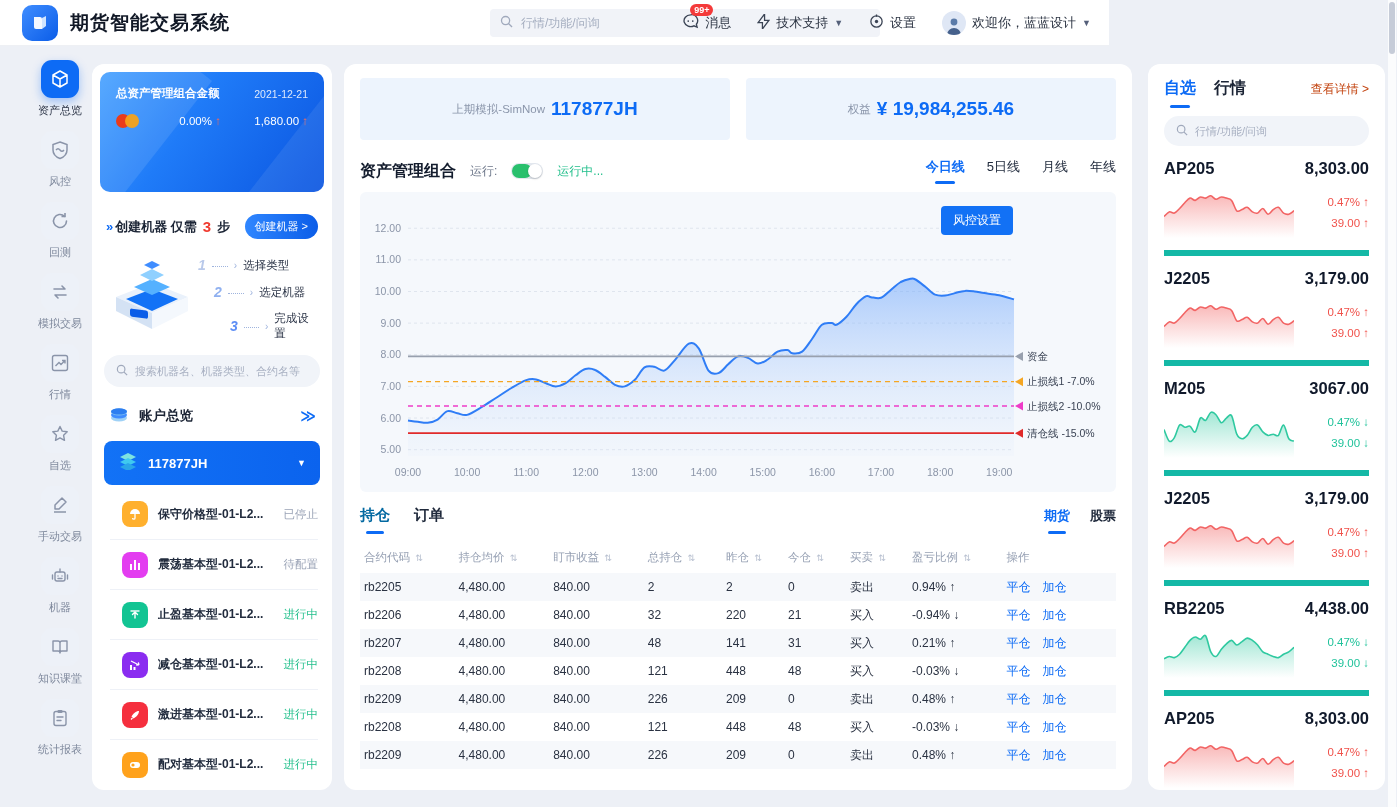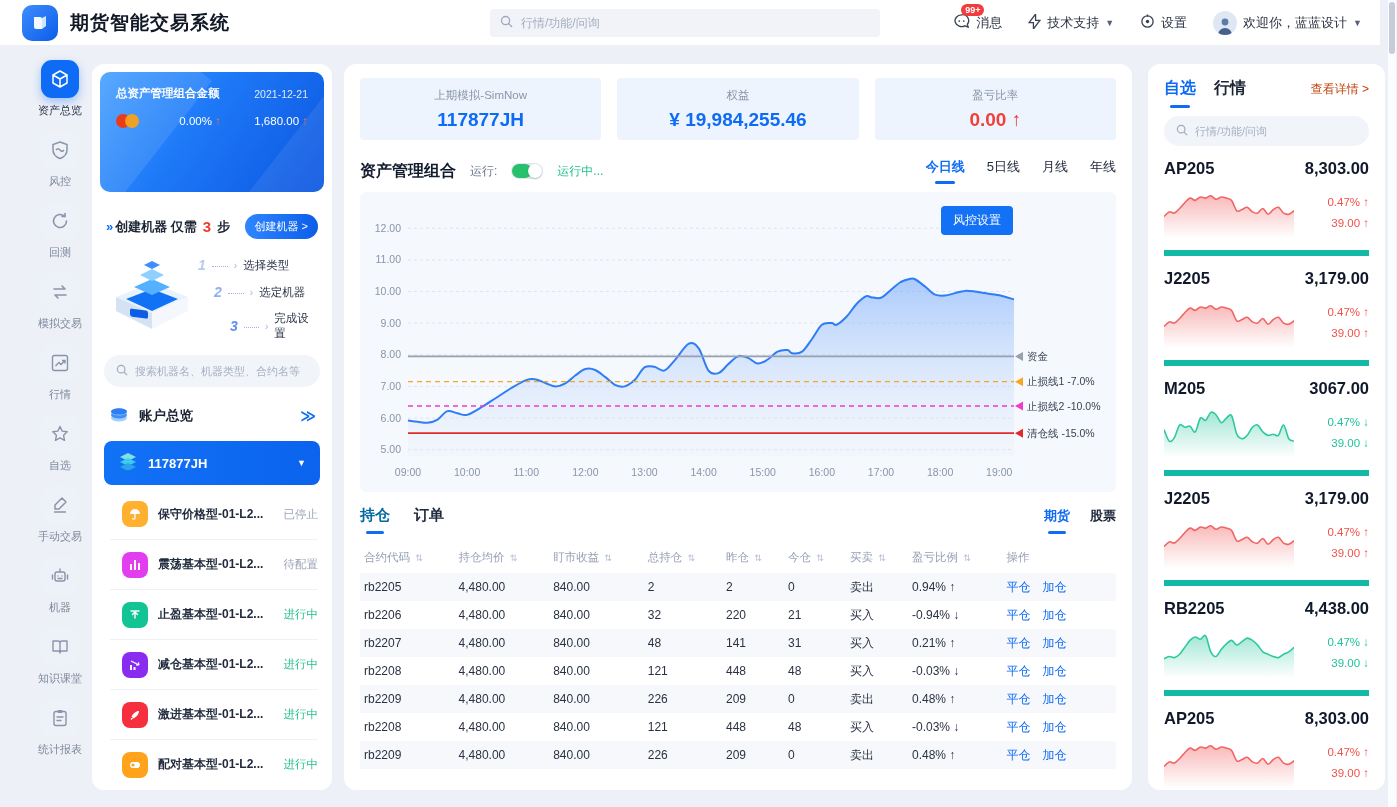--- a/index.html
+++ b/index.html
@@ -1,20 +1,20 @@
 <!DOCTYPE html>
 <html><head>
 <meta charset="utf-8">
 <style>
   * { margin:0; padding:0; box-sizing:border-box; }
   html,body { width:1397px; height:807px; overflow:hidden; }
   body { font-family:"Liberation Sans","DejaVu Sans",sans-serif; background:#edf0f6; color:#222b3a; position:relative; }
 
   
-  .hdr { position:absolute; left:0; top:0; width:1380px; height:46px; background:#fff; border-bottom:1px solid #eef0f4; z-index:5; }
+  .hdr { position:absolute; left:0; top:0; width:1109px; height:46px; background:#fff; border-bottom:1px solid #eef0f4; z-index:5; }
   .hdr-left { position:absolute; left:22px; top:5px; display:flex; align-items:center; gap:12px; }
   .logo { width:36px; height:36px; border-radius:10px; background:linear-gradient(135deg,#3f8dff,#0b5de8); display:flex; align-items:center; justify-content:center; }
   .app-title { font-size:19px; font-weight:bold; color:#111826; letter-spacing:1px; }
   .hdr-search { position:absolute; left:490px; top:9px; width:390px; height:28px; background:#f1f3f8; border-radius:4px; display:flex; align-items:center; padding:0 10px; gap:8px; }
   .hdr-search input { border:none; outline:none; background:transparent; font-size:12px; color:#333; width:100%; font-family:inherit; }
   .hdr-search input::placeholder { color:#a4adbf; }
   .hdr-right { position:absolute; right:18px; top:0; height:46px; display:flex; align-items:center; gap:26px; font-size:13px; color:#2b3342; }
   .hdr-item { display:flex; align-items:center; gap:6px; cursor:pointer; position:relative; }
   .badge { position:absolute; left:8px; top:-9px; background:#f43a3a; color:#fff; font-size:9px; border-radius:8px; padding:1px 4px; font-weight:bold; }
   .caret { font-size:9px; color:#55607a; }
@@ -75,21 +75,21 @@
   .robot-item { display:flex; align-items:center; gap:10px; height:50px; border-top:1px solid #eef1f7; padding-left:12px; cursor:pointer; }
   .robot-item:first-child { border-top:none; }
   .robot-ico { width:26px; height:26px; border-radius:8px; display:flex; align-items:center; justify-content:center; color:#fff; flex-shrink:0; }
   .robot-name { font-size:12px; font-weight:bold; color:#222c3e; flex:1; }
   .robot-status { font-size:11.5px; color:#9aa3b6; }
   .robot-status.running { color:#21bf8b; }
 
   
   .center-card { left:344px; top:64px; width:788px; bottom:17px; padding:14px 16px; overflow:hidden; }
   .stats { display:flex; gap:16px; }
-  .stat { flex:1; height:62px; background:#edf4fd; border-radius:4px; display:flex; flex-direction:column; align-items:center; justify-content:center; gap:6px; }
+  .stat { flex:1; height:62px; background:#edf4fd; border-radius:4px; display:flex; flex-direction:row; align-items:center; justify-content:center; gap:6px; }
   .stat .s-label { font-size:11.5px; color:#8b96ab; }
   .stat .s-value { font-size:19px; font-weight:bold; color:#0d6bf5; }
   .stat .s-value.red { color:#f0403a; }
 
   .pf-hdr { display:flex; align-items:center; margin-top:18px; gap:14px; }
   .pf-title { font-size:16px; font-weight:bold; color:#131c2d; }
   .run-lbl { font-size:12px; color:#6c7689; }
   .toggle { width:32px; height:16px; border-radius:9px; background:#e3e8ef; position:relative; cursor:pointer; }
   .toggle .tk { position:absolute; left:1px; top:1px; width:20px; height:14px; border-radius:8px; background:#29c06d; }
   .toggle .kn { position:absolute; right:1px; top:1px; width:14px; height:14px; border-radius:50%; background:#fff; box-shadow:0 1px 2px rgba(0,0,0,.2); }
@@ -452,24 +452,20 @@
 
 <main class="card center-card">
   <div class="stats" id="stats">
       <div class="stat">
         <span class="s-label">上期模拟-SimNow</span>
     <span class="s-value ">117877JH</span>
       </div>
       <div class="stat">
         <span class="s-label">权益</span>
     <span class="s-value ">¥ 19,984,255.46</span>
-      </div>
-      <div class="stat">
-        <span class="s-label">盈亏比率</span>
-    <span class="s-value red">0.00 <i class="arrow-g">↑</i></span>
       </div>
     </div>
 
   <div class="pf-hdr">
     <span class="pf-title">资产管理组合</span>
     <span class="run-lbl">运行:</span>
     <span class="toggle">
         <span class="tk"></span>
         <span class="kn"></span>
       </span>

